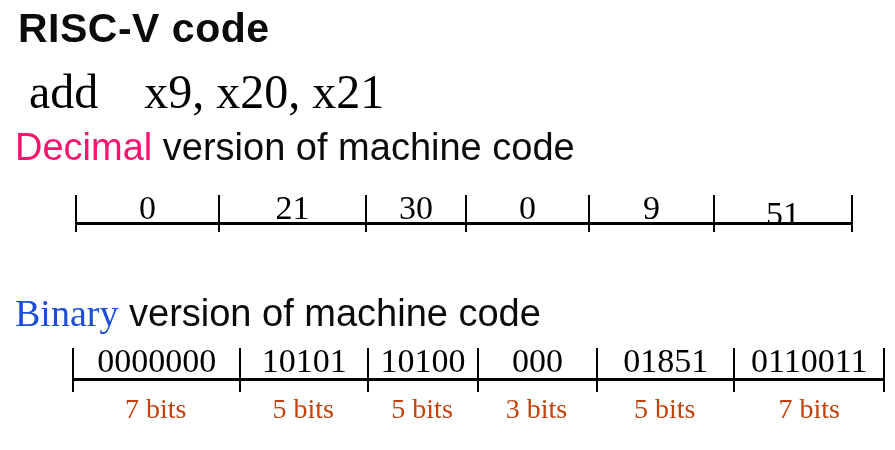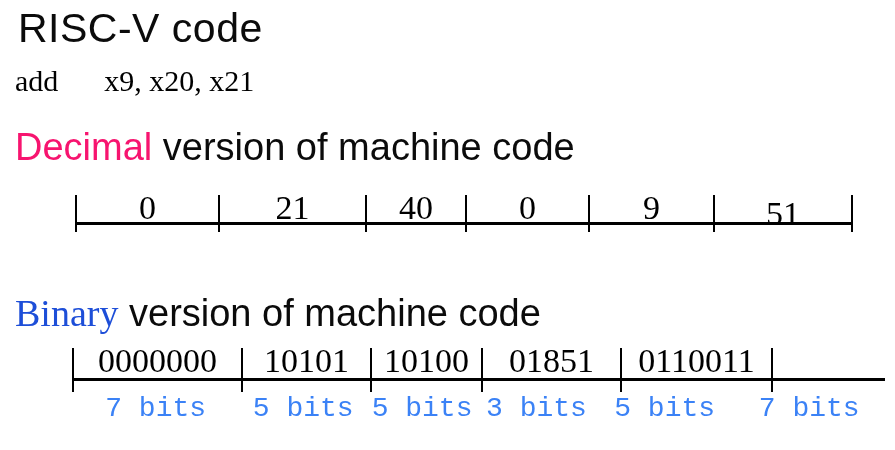--- a/index.html
+++ b/index.html
@@ -13,32 +13,32 @@
     color: #0b0b0b;
   }
 
   
   .title {
     position: absolute;
     left: 18px;
     top: 5px;
     margin: 0;
     font-size: 41px;
-    font-weight: 400;
+    font-weight: 700;
     letter-spacing: 0.5px;
     color: #0b0b0b;
   }
 
   
   .asm {
     position: absolute;
-    left: 15px;
+    left: 29px;
     top: 64px;
     font-family: "Liberation Serif", serif;
-    font-size: 30px;
+    font-size: 48px;
     color: #000000;
     white-space: nowrap;
   }
   .asm .operands { margin-left: 46px; }
 
   
   .heading {
     position: absolute;
     left: 15px;
     font-size: 38px;
@@ -91,23 +91,23 @@
   .b1 { width: 169px; } .b2 { width: 129px; } .b3 { width: 111px; }
   .b4 { width: 120px; } .b5 { width: 139px; } .b6 { width: 153px; }
 
   
   .bits-row {
     position: absolute;
     left: 72px;
     top: 393px;
     width: 813px;
     display: flex;
-    font-family: Liberation Mono, monospace;
+    font-family: Liberation Serif, serif;
     font-size: 28px;
-    color: #3b82f6;
+    color: #c2410c;
   }
   .bits-row .bitlabel {
     box-sizing: border-box;
     display: flex;
     justify-content: center;
     white-space: nowrap;
   }
 </style>
 </head>
 <body>
@@ -125,21 +125,21 @@
   </div>
 
   <div class="bitrow dec-row">
     <div class="field d1">
         <span>0</span>
       </div>
     <div class="field d2">
         <span>21</span>
       </div>
     <div class="field d3">
-        <span>40</span>
+        <span>30</span>
       </div>
     <div class="field d4">
         <span>0</span>
       </div>
     <div class="field d5">
         <span>9</span>
       </div>
     <div class="field d6">
         <span>51</span>
       </div>
@@ -152,20 +152,23 @@
   <div class="bitrow bin-row">
     <div class="field b1">
         <span>0000000</span>
       </div>
     <div class="field b2">
         <span>10101</span>
       </div>
     <div class="field b3">
         <span>10100</span>
       </div>
+    <div class="field b4">
+        <span>000</span>
+      </div>
     <div class="field b5">
         <span>01851</span>
       </div>
     <div class="field b6">
         <span>0110011</span>
       </div>
   </div>
 
   <div class="bits-row">
     <div class="bitlabel b1">7 bits</div>

